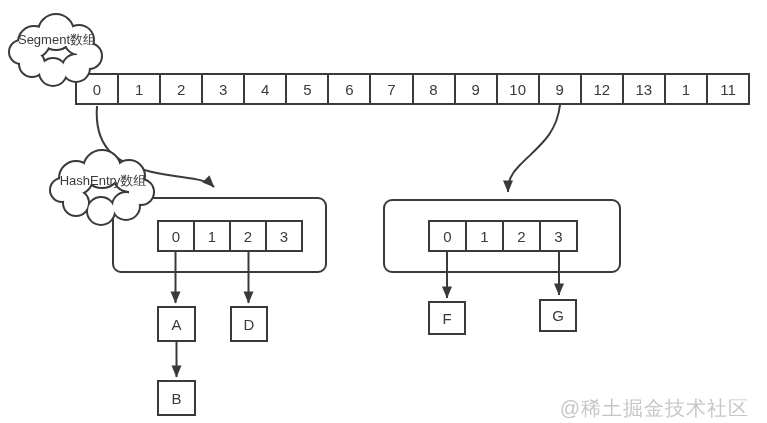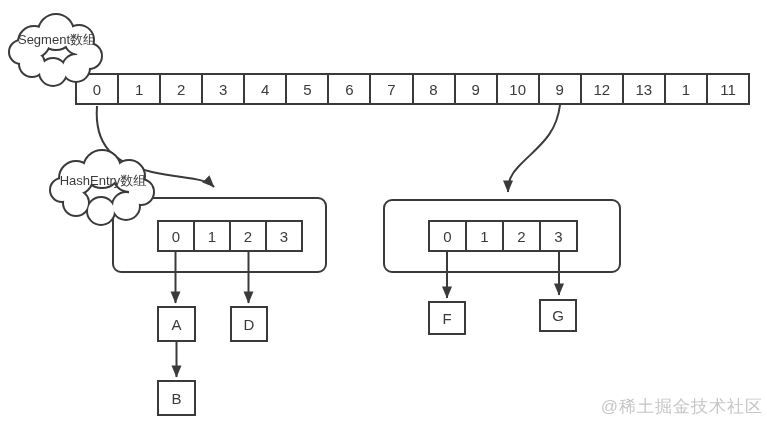--- a/index.html
+++ b/index.html
@@ -32,21 +32,21 @@
     display:flex; align-items:center; justify-content:center;
     font-size:15px; color:#3a3a3a; z-index:2;
   }
 
   .cloud-label {
     position:absolute; text-align:center; font-size:13px; line-height:1.35;
     color:#3a3a3a; z-index:6;
   }
 
   .watermark {
-    position:absolute; right:4px; top:395px; font-size:17px;
+    position:absolute; right:18px; top:395px; font-size:20px;
     color:#c6c6c6; letter-spacing:1px; z-index:4;
   }
 </style>
 </head>
 <body>
 
 <svg class="layer z3" width="767" height="423" viewBox="0 0 767 423">
   <defs>
     <marker id="ah" viewBox="0 0 13 11" refX="12" refY="5.5" markerWidth="13" markerHeight="11" markerUnits="userSpaceOnUse" orient="auto">
       <polygon points="0.5,0.5 12.5,5.5 0.5,10.5" fill="#3a3a3a"></polygon>

